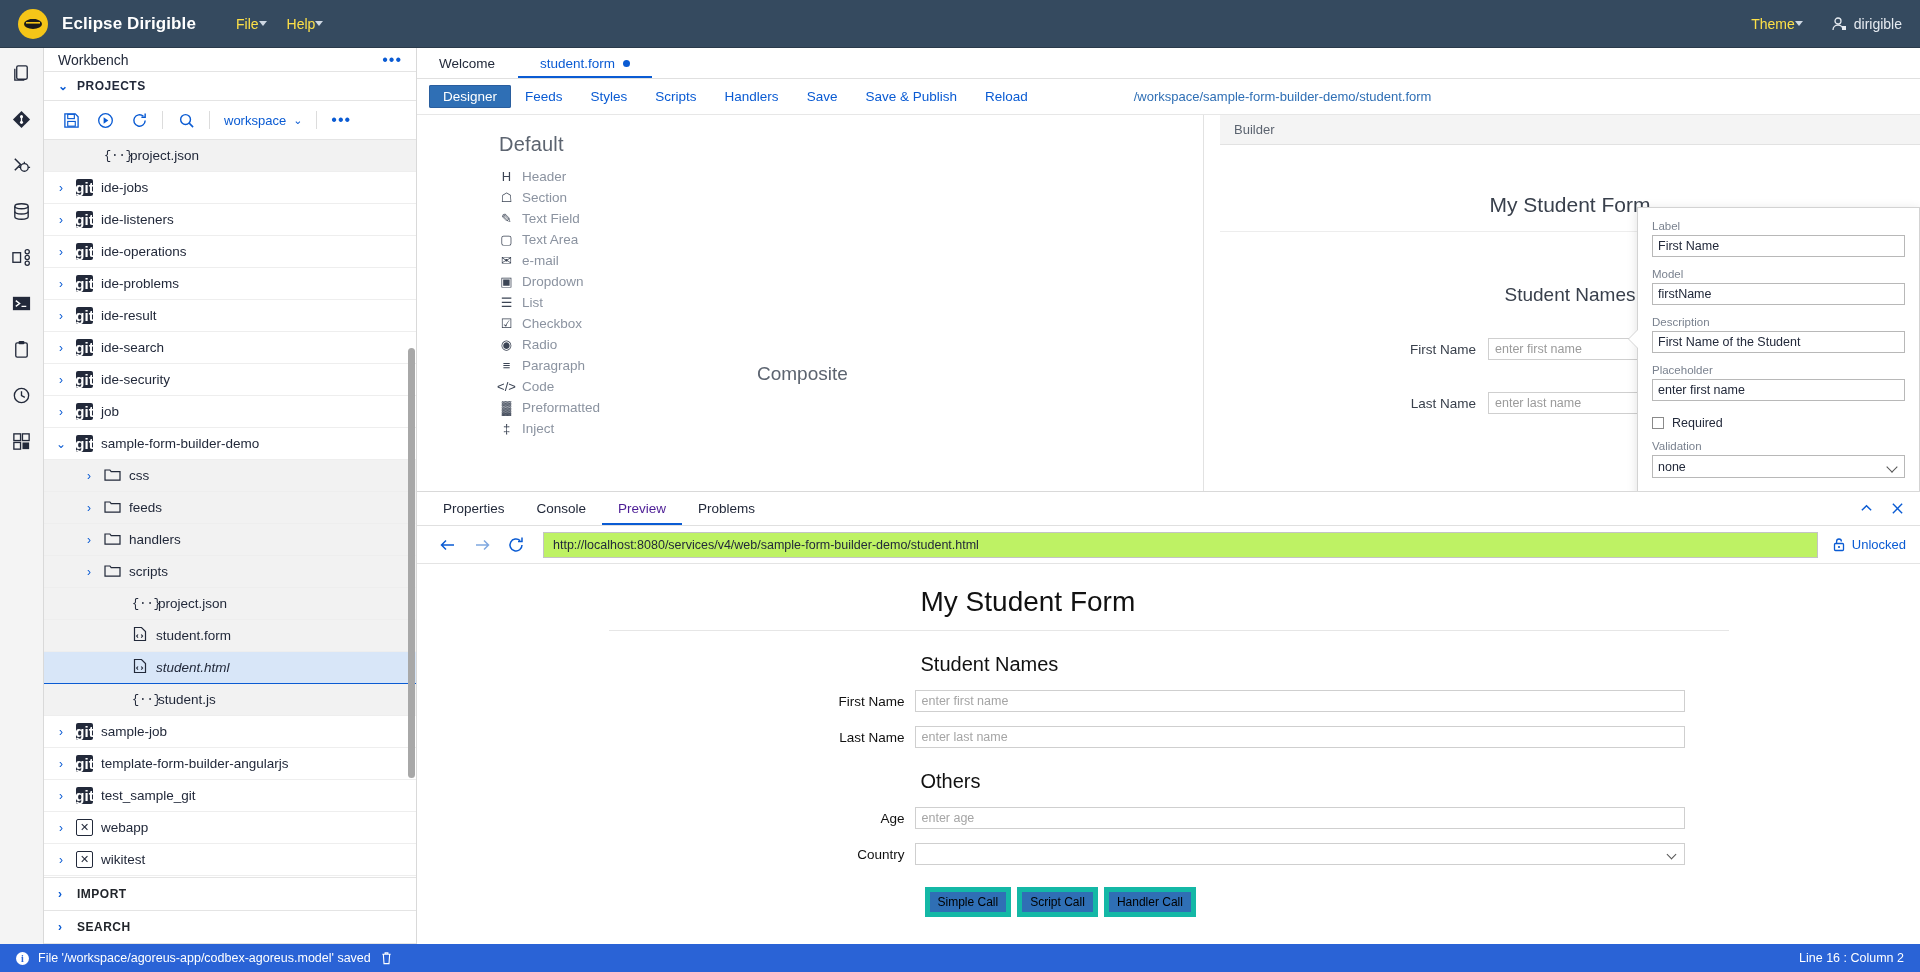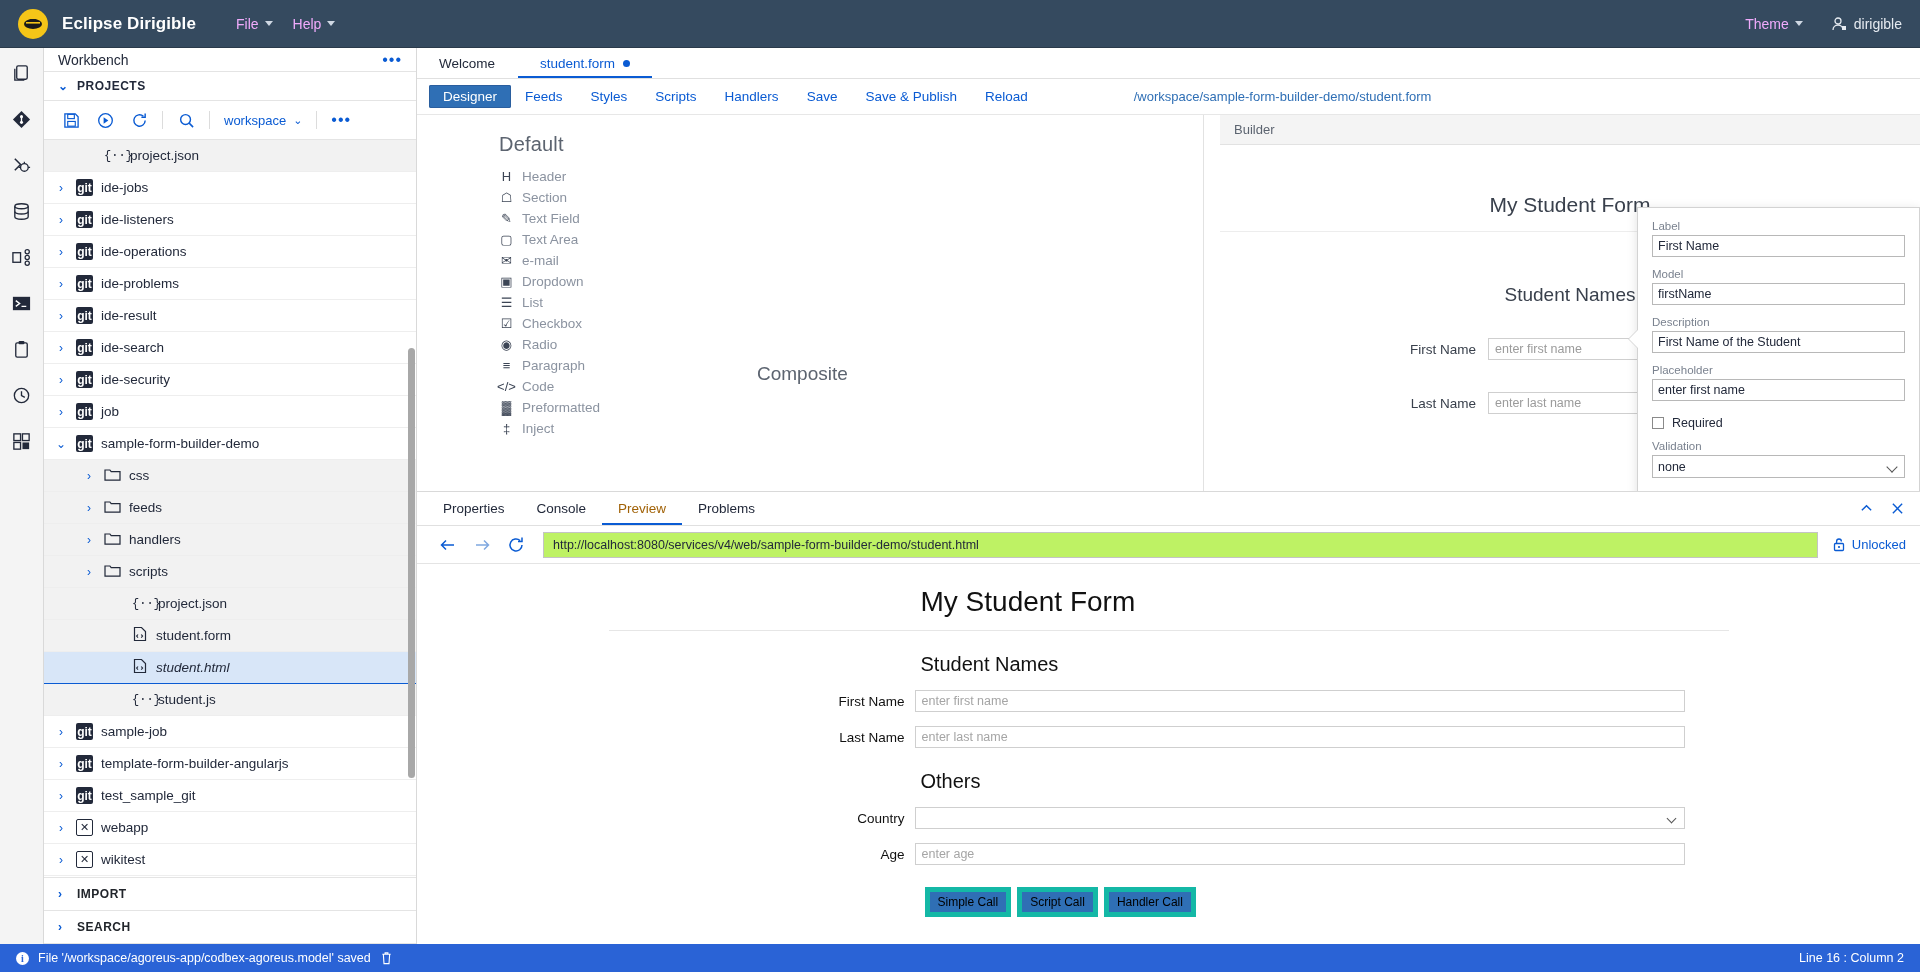--- a/index.html
+++ b/index.html
@@ -20,22 +20,22 @@
   }
   .logo {
     width: 30px; height: 30px; border-radius: 50%;
     background: #f5c518; margin-right: 14px;
     display: flex; align-items: center; justify-content: center;
     flex: none;
   }
   .logo svg { display:block; }
   .app-title { font-size: 17px; font-weight: bold; letter-spacing: .1px; margin-right: 30px; white-space: nowrap;}
   .menu-item {
-    display: flex; align-items: center; gap: 6px;
-    font-size: 14px; color: #f0abfc; padding: 4px 10px; cursor: pointer; border-radius: 3px;
+    display: flex; align-items: center; 
+    font-size: 14px; color: #fde047; padding: 4px 10px; cursor: pointer; border-radius: 3px;
   }
   .caret { width:0;height:0;border-left:4px solid transparent;border-right:4px solid transparent;border-top:5px solid #cfd8e3; display:inline-block;}
   .header-right { margin-left: auto; display:flex; align-items:center; gap: 18px; }
   .user-chip { display:flex; align-items:center; gap:7px; font-size:14px; color:#e6ebf1; cursor:pointer;}
 
   
   .body-wrap { display: flex; height: calc(972px - 48px - 28px); }
 
   
   .activity-bar {
@@ -75,21 +75,21 @@
   .tree-row {
     display:flex; align-items:center; gap: 8px; height: 32px;
     padding-right: 10px; font-size: 13.5px; color:#22293a;
     border-bottom: 1px solid #eeeeee; cursor: pointer; white-space: nowrap;
   }
   .tree-row.shaded { background: #f2f2f2; }
   .tree-row.selected { background: #d8e6f8; border-bottom-color:#0a5bd3;font-style:italic;}
   .tw { width: 14px; color:#0a5bd3; font-size:12px; text-align:center; flex:none;}
   .gitbadge {
     width:17px;height:17px;background:#22293a;color:#fff;border-radius:2px;
-    font-size:12px;font-weight:bold;display:flex;align-items:center;justify-content:center;flex:none;
+    font-size:15px;font-weight:bold;display:flex;align-items:center;justify-content:center;flex:none;
     font-family:"Liberation Sans",sans-serif;
   }
   .xbadge{
     width:17px;height:17px;border:1.4px solid #22293a;border-radius:2px;flex:none;
     display:flex;align-items:center;justify-content:center;font-size:11px;color:#22293a;
   }
   .jicon{font-family:"Liberation Mono",monospace;font-size:12px;color:#22293a;flex:none;width:18px;text-align:center;}
   .folder{flex:none;}
   .explorer-foot { border-top:1px solid #e4e4e4;}
   .foot-row{display:flex;align-items:center;gap:9px;padding:9px 14px;font-size:12px;font-weight:bold;letter-spacing:.5px;border-bottom:1px solid #e4e4e4;cursor:pointer;}
@@ -154,21 +154,21 @@
     background:#fff; margin-bottom: 12px; appearance:none; position:relative;
     font-family:"Liberation Sans",sans-serif;
   }
   .pselwrap{position:relative;}
   .pselwrap::after{content:"";position:absolute;right:9px;top:8px;width:7px;height:7px;border-right:1.5px solid #555;border-bottom:1.5px solid #555;transform:rotate(45deg);pointer-events:none;}
 
   
   .bottom{flex:1;display:flex;flex-direction:column;min-height:0;}
   .bottom-tabs{height:34px;display:flex;align-items:stretch;border-bottom:1px solid #e0e0e0;padding-left:10px;position:relative;}
   .btab{display:flex;align-items:center;padding:0 16px;font-size:13.5px;color:#22293a;cursor:pointer;}
-  .btab.active{color:#a16207;box-shadow: inset 0 -2px 0 #0a5bd3;}
+  .btab.active{color:#4c1d95;box-shadow: inset 0 -2px 0 #0a5bd3;}
   .bt-actions{margin-left:auto;display:flex;align-items:center;gap:18px;padding-right:16px;color:#0a5bd3;}
   .bt-act{cursor:pointer;font-size:13px;display:flex;align-items:center;}
 
   .urlbar{height:38px;display:flex;align-items:center;gap:0;padding:0 14px;border-bottom:1px solid #e4e4e4;}
   .nav-btn{width:34px;height:26px;display:flex;align-items:center;justify-content:center;color:#0a5bd3;cursor:pointer;border-radius:3px;}
   .nav-btn.dim{color:#7fa8e0;}
   .url-input{
     flex:1;height:26px;border:1px solid #c4c4c4;background:#bef264;display:flex;align-items:center;
     padding-left:9px;font-size:12.5px;color:#22293a;margin-left:10px;
   }
@@ -685,26 +685,26 @@
             <div class="pv-lab">First Name</div>
             <div class="pv-inp">enter first name</div>
           </div>
           <div class="pv-row">
             <div class="pv-lab">Last Name</div>
             <div class="pv-inp">enter last name</div>
           </div>
 
           <div class="pv-sub">Others</div>
           <div class="pv-row">
+            <div class="pv-lab">Age</div>
+            <div class="pv-inp">enter age</div>
+          </div>
+          <div class="pv-row">
             <div class="pv-lab">Country</div>
             <div class="pv-sel"></div>
-          </div>
-          <div class="pv-row">
-            <div class="pv-lab">Age</div>
-            <div class="pv-inp">enter age</div>
           </div>
 
           <div class="pv-btns">
             <button class="pv-btn">Simple Call</button>
             <button class="pv-btn">Script Call</button>
             <button class="pv-btn">Handler Call</button>
           </div>
         </div>
       </div>
     </div>

